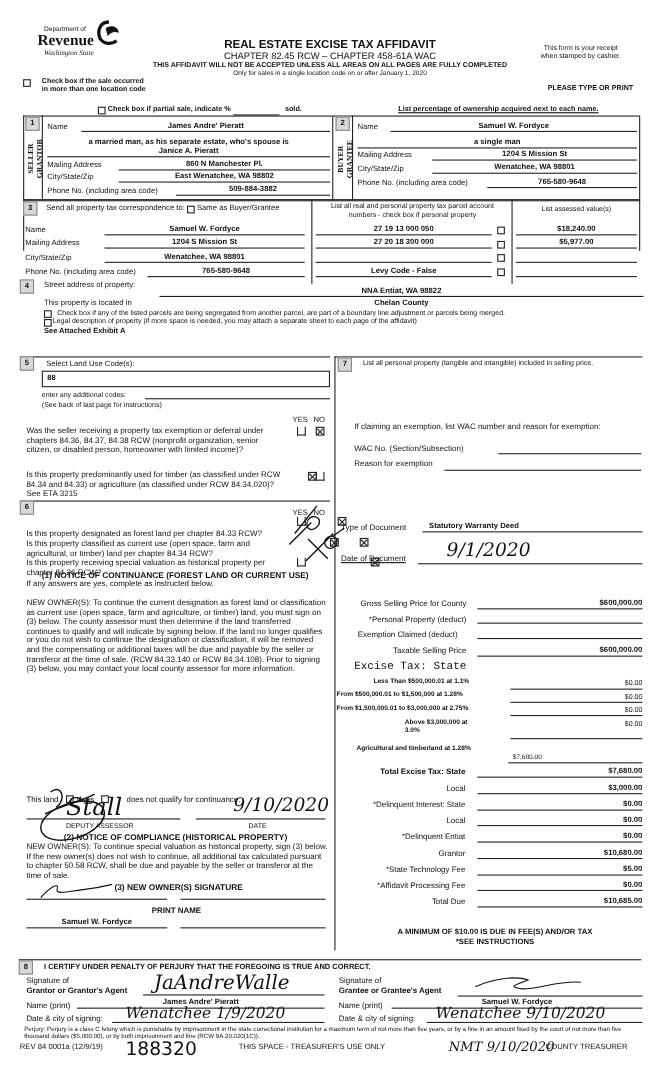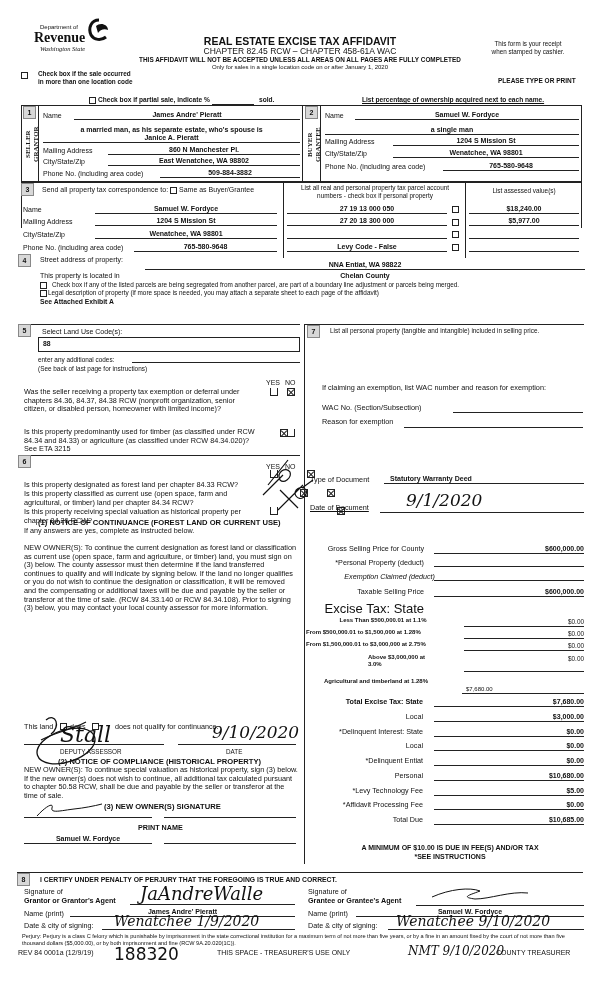--- a/index.html
+++ b/index.html
@@ -237,25 +237,25 @@
 <div class="line" style="left:384px;top:483px;width:200px;height:0;"></div>
 <div class="lbl" style="left:310px;top:503px;font-size:7.3px;text-decoration:underline;">Date of Document</div>
 <div class="line" style="left:380px;top:500px;width:204px;height:13px;"></div>
 <div class="hand" style="left:406px;top:490px;font-size:17px;">9/1/2020</div>
 
 
 <div class="r" style="position:absolute;left:300px;top:544px;width:124px;font-size:7.2px;">Gross Selling Price for County</div>
 <div class="fillr" style="left:434px;top:544px;width:150px;">$600,000.00</div>
 <div class="r" style="position:absolute;left:300px;top:558px;width:124px;font-size:7.2px;">*Personal Property (deduct)</div>
 <div class="fillr" style="left:434px;top:558px;width:150px;height:9px;"></div>
-<div class="r" style="position:absolute;left:311px;top:572px;width:124px;font-size:7.2px;font-style:italic;">Exemption Claimed (deduct)</div>
+<div class="r" style="position:absolute;left:292px;top:572px;width:124px;font-size:7.2px;">Exemption Claimed (deduct)</div>
 <div class="fillr" style="left:434px;top:572px;width:150px;height:9px;"></div>
 <div class="r" style="position:absolute;left:300px;top:587px;width:124px;font-size:7.2px;">Taxable Selling Price</div>
 <div class="fillr" style="left:434px;top:587px;width:150px;">$600,000.00</div>
-<div class="r" style="position:absolute;left:300px;top:601px;width:124px;font-size:13px;">Excise Tax: State</div>
+<div class="r" style="position:absolute;left:300px;top:601px;width:124px;font-size:10px;font-family:Liberation Mono, monospace;">Excise Tax: State</div>
 
 <div class="abs b c" style="left:318px;top:617px;width:130px;font-size:6px;">Less Than $500,000.01 at 1.1%</div>
 <div class="fillr" style="left:464px;top:617px;width:120px;font-weight:normal;font-size:6.4px;">$0.00</div>
 <div class="abs b" style="left:306px;top:629px;font-size:6px;white-space:nowrap;">From $500,000.01 to $1,500,000 at 1.28%</div>
 <div class="fillr" style="left:464px;top:629px;width:120px;font-weight:normal;font-size:6.4px;">$0.00</div>
 <div class="abs b" style="left:306px;top:641px;font-size:6px;white-space:nowrap;">From $1,500,000.01 to $3,000,000 at 2.75%</div>
 <div class="fillr" style="left:464px;top:641px;width:120px;font-weight:normal;font-size:6.4px;">$0.00</div>
 <div class="abs b" style="left:368px;top:654px;width:68px;font-size:6px;line-height:7px;">Above $3,000,000 at 3.0%</div>
 <div class="fillr" style="left:464px;top:654px;width:120px;height:18px;font-weight:normal;font-size:6.4px;">$0.00</div>
 <div class="abs b" style="left:324px;top:678px;font-size:6px;white-space:nowrap;">Agricultural and timberland at 1.28%</div>
@@ -267,23 +267,23 @@
   <div class="r b" style="position:absolute;left:0;top:0;width:123px;font-size:7.2px;">Total Excise Tax: State</div>
   <div class="fillr" style="left:134px;top:0;width:150px;">$7,680.00</div>
   <div class="r" style="position:absolute;left:0;top:15px;width:123px;font-size:7.2px;">Local</div>
   <div class="fillr" style="left:134px;top:15px;width:150px;">$3,000.00</div>
   <div class="r" style="position:absolute;left:0;top:30px;width:123px;font-size:7.2px;">*Delinquent Interest: State</div>
   <div class="fillr" style="left:134px;top:30px;width:150px;">$0.00</div>
   <div class="r" style="position:absolute;left:0;top:44px;width:123px;font-size:7.2px;">Local</div>
   <div class="fillr" style="left:134px;top:44px;width:150px;">$0.00</div>
   <div class="r" style="position:absolute;left:0;top:59px;width:123px;font-size:7.2px;">*Delinquent Entiat</div>
   <div class="fillr" style="left:134px;top:59px;width:150px;">$0.00</div>
-  <div class="r" style="position:absolute;left:0;top:74px;width:123px;font-size:7.2px;">Personal</div>
+  <div class="r" style="position:absolute;left:0;top:74px;width:123px;font-size:7.2px;">Grantor</div>
   <div class="fillr" style="left:134px;top:74px;width:150px;">$10,680.00</div>
-  <div class="r" style="position:absolute;left:0;top:89px;width:123px;font-size:7.2px;">*Levy Technology Fee</div>
+  <div class="r" style="position:absolute;left:0;top:89px;width:123px;font-size:7.2px;">*State Technology Fee</div>
   <div class="fillr" style="left:134px;top:89px;width:150px;">$5.00</div>
   <div class="r" style="position:absolute;left:0;top:103px;width:123px;font-size:7.2px;">*Affidavit Processing Fee</div>
   <div class="fillr" style="left:134px;top:103px;width:150px;">$0.00</div>
   <div class="r" style="position:absolute;left:0;top:118px;width:123px;font-size:7.2px;">Total Due</div>
   <div class="fillr" style="left:134px;top:118px;width:150px;">$10,685.00</div>
 </div>
 
 <div class="abs c b" style="left:330px;top:844px;width:240px;font-size:7px;">A MINIMUM OF $10.00 IS DUE IN FEE(S) AND/OR TAX</div>
 <div class="abs c b" style="left:330px;top:853px;width:240px;font-size:7px;">*SEE INSTRUCTIONS</div>
 

